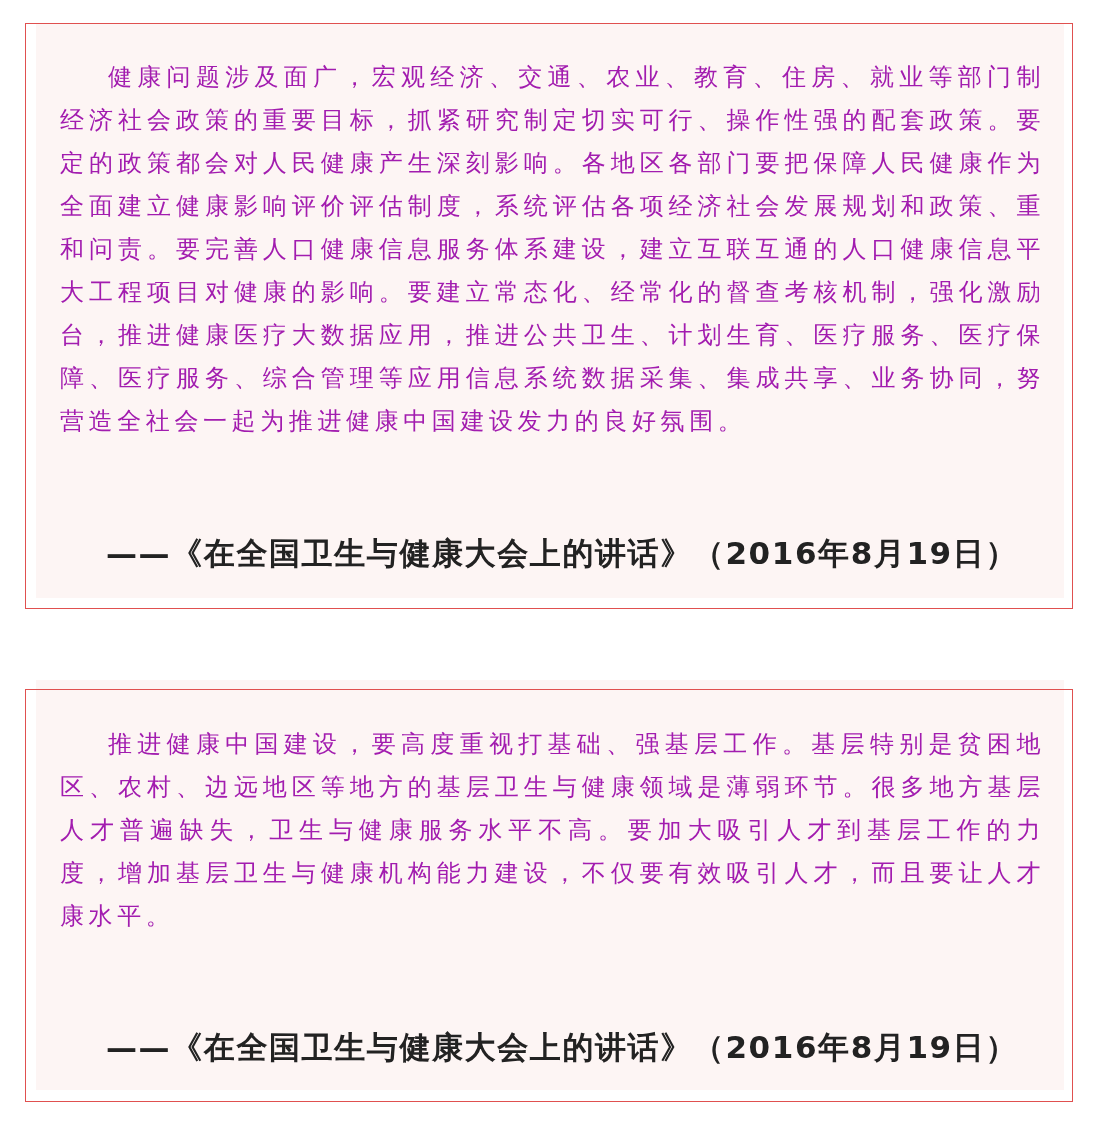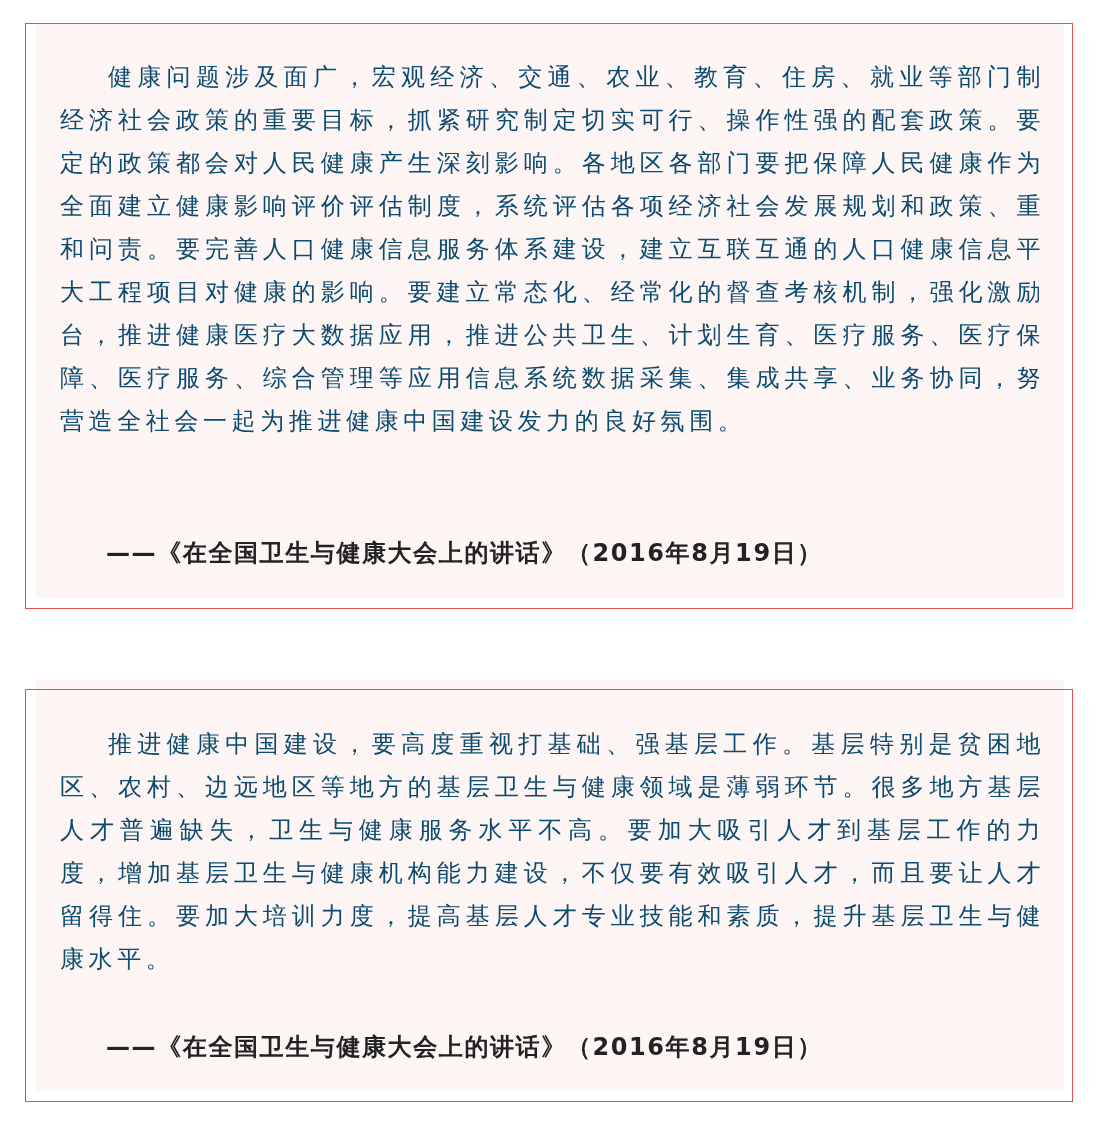--- a/index.html
+++ b/index.html
@@ -41,32 +41,32 @@
   }
   .line {
     display: block;
     height: 43px;
     line-height: 43px;
     font-size: 24px;
     letter-spacing: 4.6px;
     white-space: nowrap;
     text-align: justify;
     text-align-last: justify;
-    color: #0c4a6e;
+    color: #a21caf;
   }
   .line.last {
     text-align-last: left;
   }
   .line.indent {
     padding-left: 48px;
   }
   .citation {
     position: absolute;
     left: 106px;
-    font-size: 24px;
+    font-size: 31px;
     font-weight: bold;
     letter-spacing: 1.6px;
     color: #222222;
     white-space: nowrap;
     line-height: 34px;
   }
 </style>
 </head>
 <body>
 
@@ -88,17 +88,16 @@
 </div>
 
 <div class="quote-block">
   <div class="quote-fill" style="top:680px;height:410px;"></div>
   <div class="quote-border" style="top:689px;height:413px;"></div>
   <div class="quote-text" style="top:723px;">
     <span class="line indent">推进健康中国建设，要高度重视打基础、强基层工作。基层特别是贫困地</span>
     <span class="line">区、农村、边远地区等地方的基层卫生与健康领域是薄弱环节。很多地方基层</span>
     <span class="line">人才普遍缺失，卫生与健康服务水平不高。要加大吸引人才到基层工作的力</span>
     <span class="line">度，增加基层卫生与健康机构能力建设，不仅要有效吸引人才，而且要让人才</span>
-    <span class="line">留得住。要加大培训力度，提高基层人才专业技能和素质，提升基层卫生与健</span>
     <span class="line last">康水平。</span>
   </div>
   <div class="citation" style="top:1030px;">——《在全国卫生与健康大会上的讲话》（2016年8月19日）</div>
 </div>
 
 </body></html>

